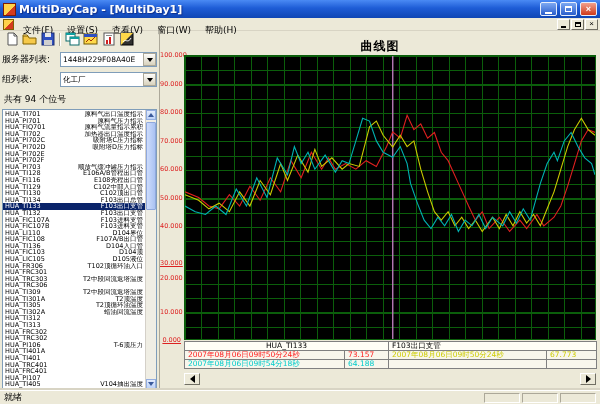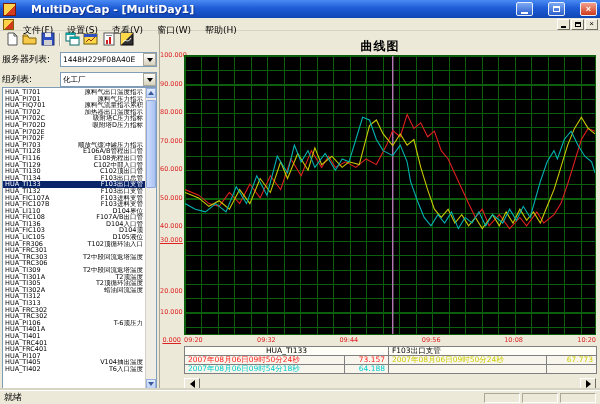--- a/index.html
+++ b/index.html
@@ -2,21 +2,21 @@
 <html><head>
 <meta charset="utf-8">
 <style>
   html,body{margin:0;padding:0}
   body{width:600px;height:404px;position:relative;overflow:hidden;
        background:#ece9d8;font-family:"DejaVu Sans",sans-serif;color:#000;
        -webkit-font-smoothing:none}
   *{box-sizing:border-box}
 
   
-  .titlebar{height:18px;display:flex;align-items:center;gap:15px;padding:0 3px;
+  .titlebar{height:18px;display:flex;align-items:center;gap:3px;padding:0 3px;
     background:linear-gradient(180deg,#4a8af4 0%,#1e5cd6 45%,#0f46b4 100%)}
   .app-icon{width:13px;height:13px;flex:0 0 auto;position:relative;
     background:linear-gradient(135deg,#ffd24a 0 55%,#d43b1e 55% 100%);
     border:1px solid #7a1c08}
   .title-text{flex:1;color:#fff;font-size:11px;font-weight:bold;
     text-shadow:1px 1px 1px #10308c;white-space:nowrap;overflow:hidden}
   .winbtn{width:17px;height:14px;border-radius:2px;border:1px solid #e6eefc;
     display:flex;align-items:center;justify-content:center;flex:0 0 auto;
     background:linear-gradient(180deg,#7da9f2,#2a5ecc);color:#fff;
     font-size:9px;line-height:9px;font-weight:bold;padding:0}
@@ -94,21 +94,21 @@
   .y-axis{position:absolute;left:-24px;top:0;width:21px;height:100%}
   .y-label{position:absolute;right:0;width:100%;text-align:right;
     font-size:6.5px;line-height:8px;color:#dd2222;white-space:nowrap}
   .x-axis{position:relative;margin-left:24px;width:412px;height:10px}
   .x-label{position:absolute;top:1px;font-size:6.5px;color:#dd2222;white-space:nowrap}
 
   table.value-table{margin-left:24px;width:412px;border-collapse:collapse;
     table-layout:fixed;background:#f8f6ec;margin-top:1px}
   table.value-table td{border:1px solid #808080;height:9px;font-size:7.5px;
     line-height:8px;padding:0 3px;white-space:nowrap;overflow:hidden}
-  td.c-val{text-align:right}
+  td.c-val{}
   tr.hdr td{background:#fffef6;text-align:center;font-size:7.5px}
 
   .hscroll{margin-left:24px;width:412px;height:13px;margin-top:3px;
     display:flex;justify-content:space-between;align-items:center}
   .hbtn{width:16px;height:12px;background:#ece9d8;border:1px solid;
     border-color:#fff #716f64 #716f64 #fff;display:flex;align-items:center;
     justify-content:center;padding:0}
   .tri-left{width:0;height:0;border-top:4px solid transparent;
     border-bottom:4px solid transparent;border-right:5px solid #000}
   .tri-right{width:0;height:0;border-top:4px solid transparent;
@@ -231,20 +231,21 @@
     <div class="field-row">
       <span class="field-label">组列表:</span>
       <div class="combo">
         <span class="combo-value">化工厂</span>
         <span class="combo-arrow">
             <span class="tri-down"></span>
           </span>
       </div>
     </div>
 
+    <div class="count-text">共有 94 个位号</div>
 
     <div class="listbox">
       <div class="list-inner">
           <div class="list-item">
             <span class="sig-name">HUA_TI701</span>
             <span class="sig-desc">原料气出口温度指示</span>
           </div>
           <div class="list-item">
             <span class="sig-name">HUA_PI701</span>
             <span class="sig-desc">原料气压力指示</span>
@@ -433,42 +434,34 @@
 
     <div class="plot-zone">
       <div class="y-axis">
           <div class="y-label" style="top: -4px;">100.000</div>
           <div class="y-label" style="top: 24.5px;">90.000</div>
           <div class="y-label" style="top: 53px;">80.000</div>
           <div class="y-label" style="top: 81.5px;">70.000</div>
           <div class="y-label" style="top: 110px; margin-left: 12px;">60.000</div>
           <div class="y-label" style="top: 138.5px;">50.000</div>
           <div class="y-label" style="top: 167px;">40.000</div>
-          <div class="y-label" style="top: 181px; text-decoration: underline;">30.000</div>
-          <div class="y-label" style="top: 232px;">20.000</div>
+          <div class="y-label" style="top: 204px; text-decoration: underline;">30.000</div>
+          <div class="y-label" style="top: 219px;">20.000</div>
           <div class="y-label" style="top: 252.5px;">10.000</div>
           <div class="y-label" style="top: 281px; text-decoration: underline;">0.000</div>
         </div>
       <div class="plot">
         <svg viewBox="0 0 412 285" preserveAspectRatio="none">
             <line x1="208.74666666666664" x2="208.74666666666664" y1="0" y2="285" stroke="#b87ab8" stroke-width="1.4"></line>
             <polyline points="0.0,136.8 13.7,142.5 24.0,151.1 34.3,153.9 44.6,139.7 54.9,151.1 65.2,131.1 75.5,145.3 85.8,122.6 96.1,136.8 106.4,105.4 116.7,122.6 127.0,96.9 137.3,114.0 144.2,102.6 151.1,114.0 161.4,108.3 171.7,114.0 182.0,105.4 192.3,111.2 202.6,91.2 208.7,76.4 216.3,82.7 223.2,59.8 230.0,74.1 236.9,68.4 243.8,82.7 250.6,77.0 257.5,96.9 264.4,105.4 274.7,128.3 285.0,151.1 291.8,165.3 298.7,156.8 305.6,173.8 315.9,162.4 326.2,176.7 336.5,165.3 343.3,173.8 353.6,159.6 360.5,171.0 370.8,162.4 377.7,151.1 384.5,131.1 391.4,108.3 398.3,85.5 405.1,74.1 412.0,77.0" fill="none" stroke="#e02020" stroke-width="1.1"></polyline>
             <polyline points="0.0,139.7 13.7,145.3 24.0,153.9 34.3,148.2 44.6,156.8 54.9,136.8 65.2,151.1 75.5,125.4 85.8,139.7 96.1,108.3 103.0,125.4 113.3,99.8 123.6,116.9 130.5,94.0 137.3,111.2 147.6,102.6 157.9,114.0 164.8,108.3 175.1,111.2 185.4,71.3 192.3,65.5 199.1,79.8 208.7,91.8 216.3,79.8 223.2,91.2 230.0,85.5 236.9,114.0 243.8,136.8 250.6,156.8 257.5,165.3 264.4,156.8 271.2,171.0 278.1,162.4 285.0,173.8 291.8,165.3 298.7,176.7 309.0,162.4 315.9,173.8 322.7,159.6 329.6,171.0 336.5,156.8 343.3,168.2 350.2,159.6 357.1,171.0 363.9,153.9 370.8,136.8 377.7,114.0 384.5,91.2 391.4,74.1 398.3,62.7 405.1,74.1 412.0,79.8" fill="none" stroke="#c9c900" stroke-width="1.1"></polyline>
             <polyline points="0.0,151.1 10.3,156.8 20.6,159.6 30.9,151.1 41.2,159.6 51.5,133.9 61.8,151.1 72.1,122.6 82.4,142.5 92.7,102.6 103.0,119.7 109.9,91.2 116.7,108.3 123.6,96.9 130.5,114.0 140.8,99.8 151.1,116.9 157.9,105.4 164.8,108.3 171.7,85.5 178.5,62.7 185.4,65.5 192.3,85.5 199.1,96.9 208.7,102.0 216.3,91.2 223.2,108.3 226.6,128.3 233.5,148.2 240.3,165.3 247.2,173.8 254.1,162.4 260.9,171.0 267.8,159.6 274.7,176.7 281.5,165.3 288.4,171.0 295.3,159.6 302.1,173.8 309.0,162.4 319.3,171.0 326.2,156.8 333.0,168.2 339.9,153.9 346.8,165.3 357.1,128.3 363.9,108.3 370.8,96.9 374.2,105.4 381.1,85.5 388.0,77.0 394.8,91.2 401.7,102.6 408.6,108.3 412.0,119.7" fill="none" stroke="#00b2b2" stroke-width="1.1"></polyline>
           </svg>
       </div>
     </div>
-    <div class="x-axis">
-        <div class="x-label" style="left: 0px;">09:20</div>
-        <div class="x-label" style="left: 20%; transform: translateX(-50%);">09:32</div>
-        <div class="x-label" style="left: 40%; transform: translateX(-50%);">09:44</div>
-        <div class="x-label" style="left: 60%; transform: translateX(-50%);">09:56</div>
-        <div class="x-label" style="left: 80%; transform: translateX(-50%);">10:08</div>
-        <div class="x-label" style="right: 0px;">10:20</div>
-      </div>
 
     <table class="value-table">
       <colgroup>
           <col style="width:160px">
           <col style="width:44px">
           <col style="width:158px">
           <col style="width:50px">
         </colgroup>
       <tbody>
           <tr class="hdr">

